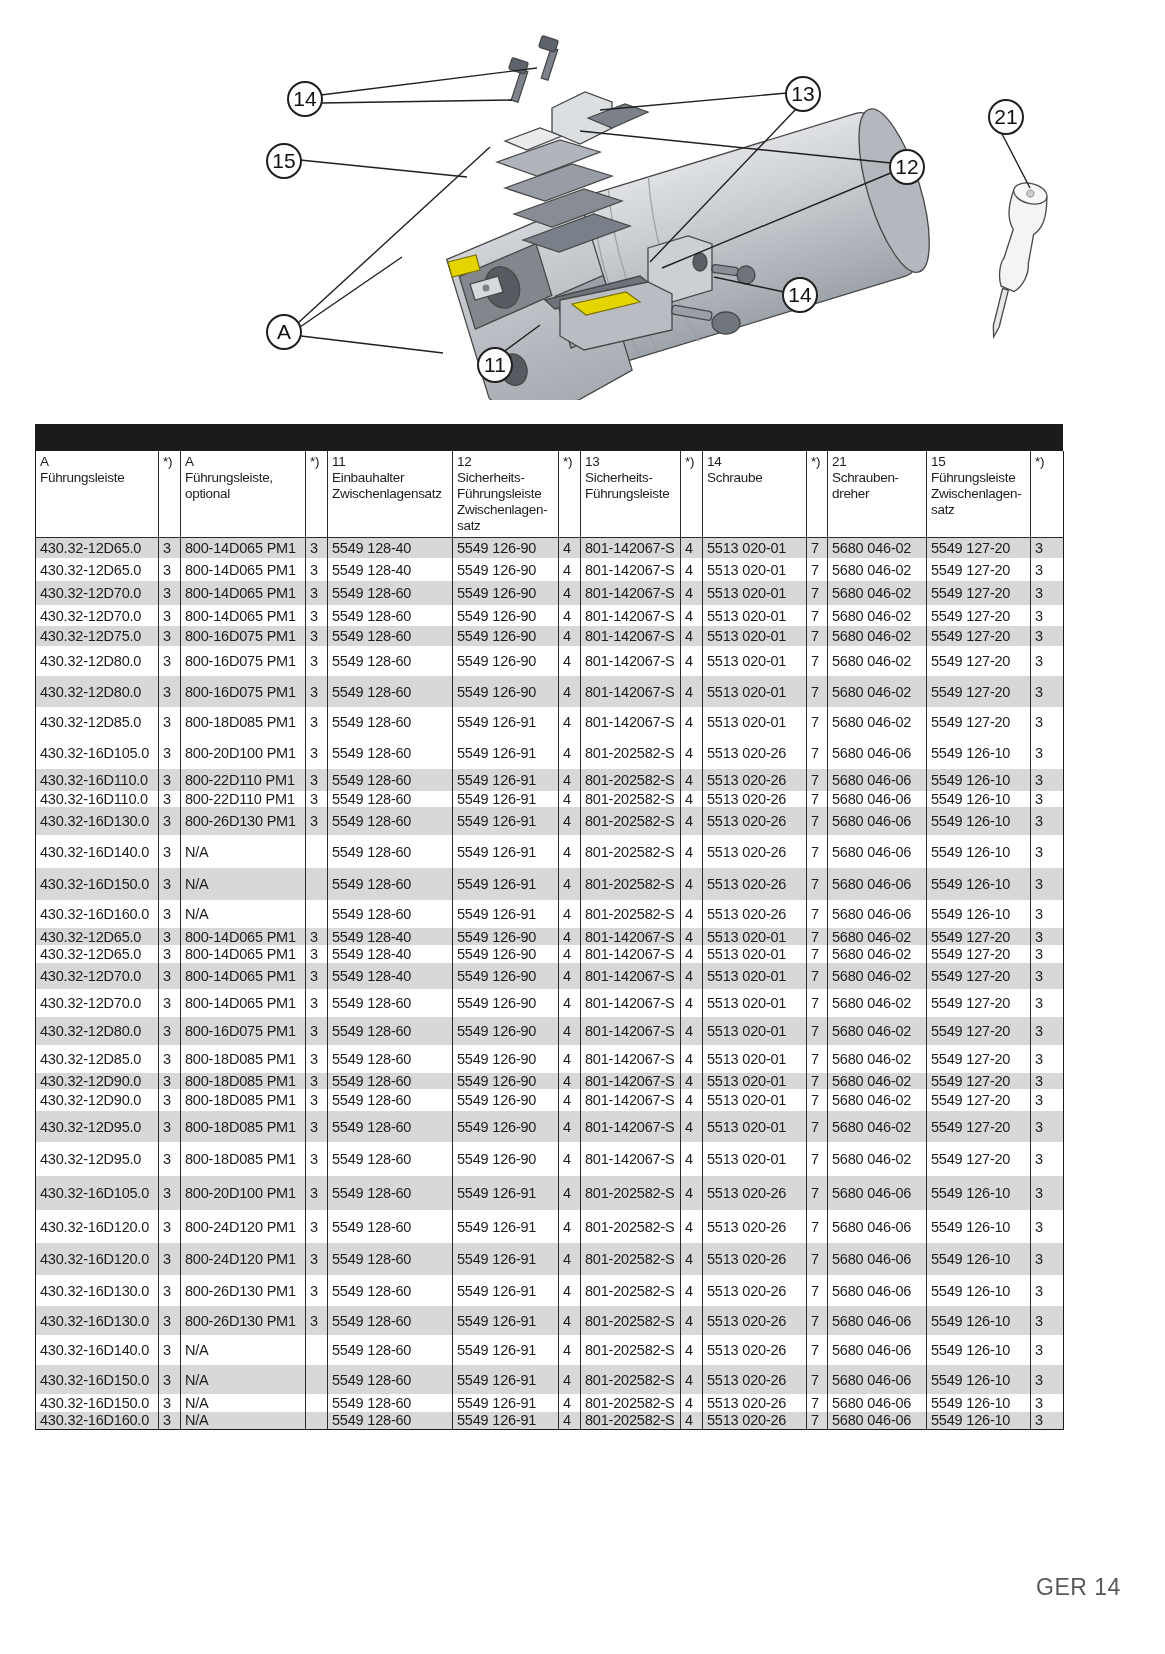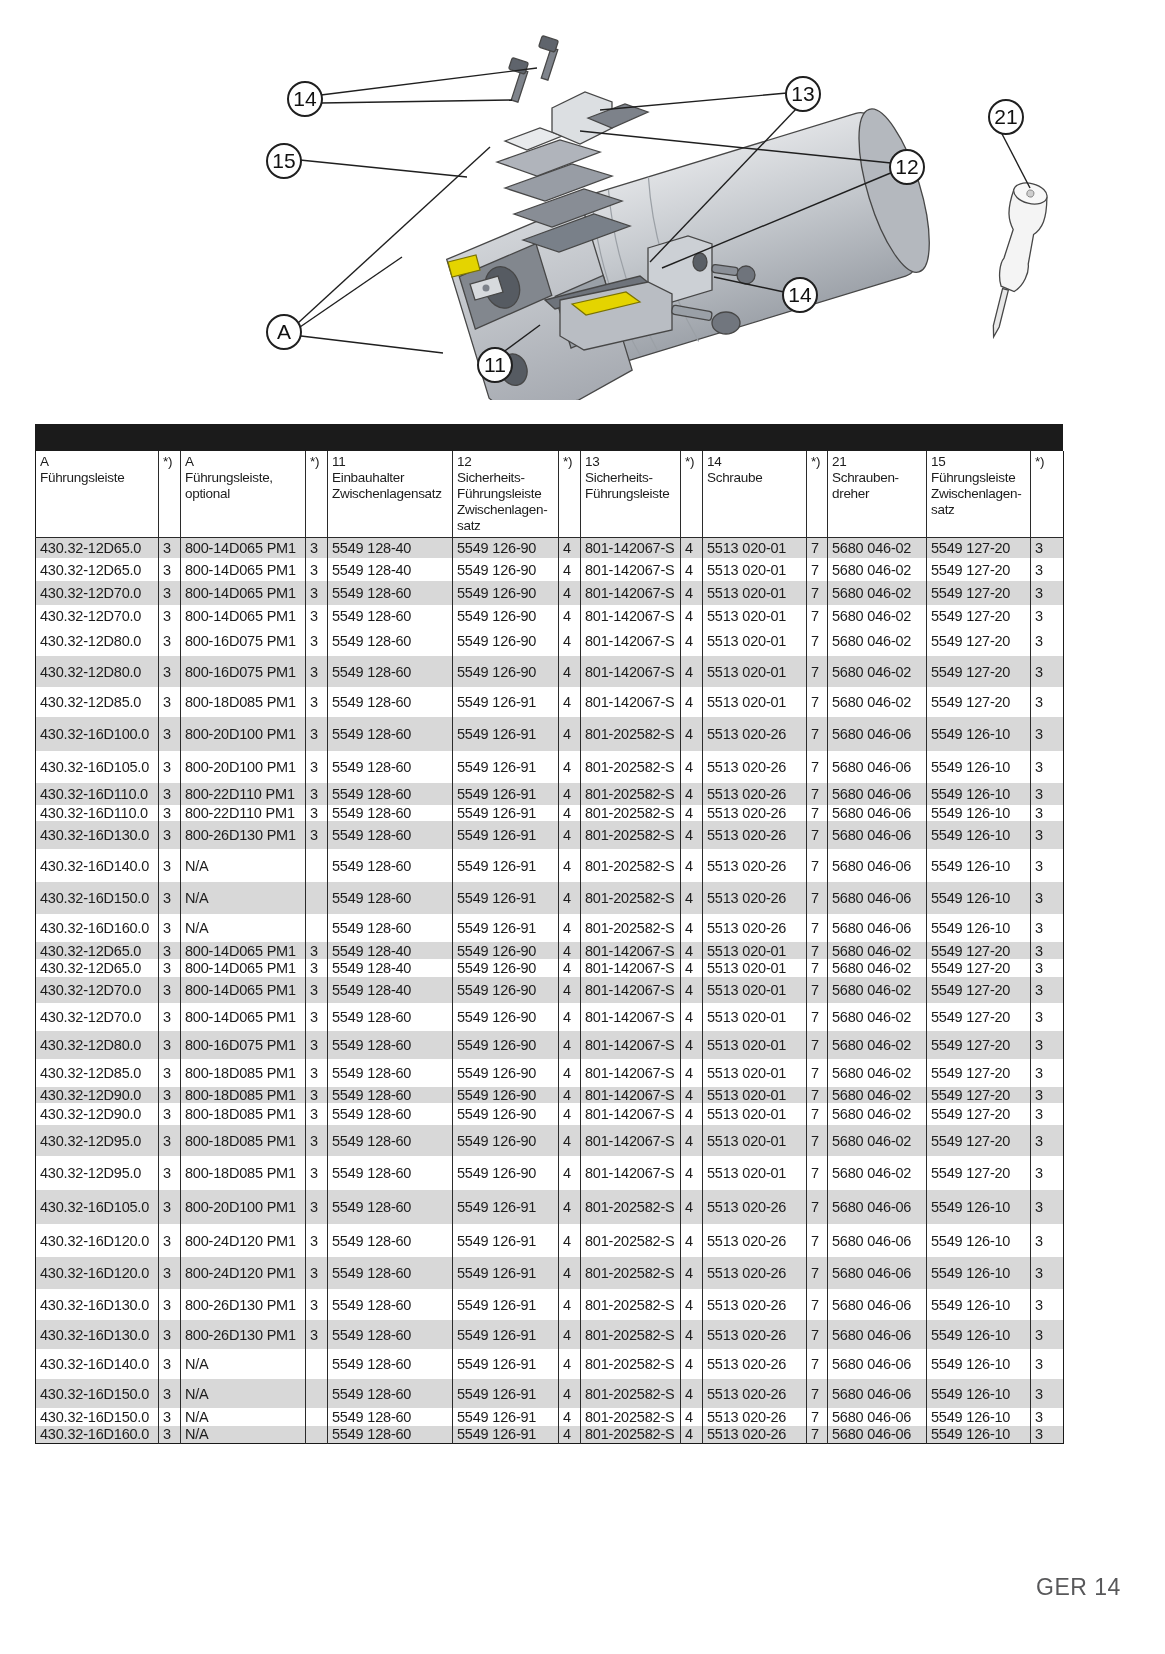--- a/index.html
+++ b/index.html
@@ -315,20 +315,36 @@
             <td>5549 126-90</td>
             <td>4</td>
             <td>801-142067-S</td>
             <td>4</td>
             <td>5513 020-01</td>
             <td>7</td>
             <td>5680 046-02</td>
             <td>5549 127-20</td>
             <td>3</td>
           </tr>
+          <tr class="shaded" style="height: 20px;">
+            <td>430.32-12D75.0</td>
+            <td>3</td>
+            <td>800-16D075 PM1</td>
+            <td>3</td>
+            <td>5549 128-60</td>
+            <td>5549 126-90</td>
+            <td>4</td>
+            <td>801-142067-S</td>
+            <td>4</td>
+            <td>5513 020-01</td>
+            <td>7</td>
+            <td>5680 046-02</td>
+            <td>5549 127-20</td>
+            <td>3</td>
+          </tr>
           <tr style="height: 30px;">
             <td>430.32-12D80.0</td>
             <td>3</td>
             <td>800-16D075 PM1</td>
             <td>3</td>
             <td>5549 128-60</td>
             <td>5549 126-90</td>
             <td>4</td>
             <td>801-142067-S</td>
             <td>4</td>
@@ -361,36 +377,20 @@
             <td>3</td>
             <td>5549 128-60</td>
             <td>5549 126-91</td>
             <td>4</td>
             <td>801-142067-S</td>
             <td>4</td>
             <td>5513 020-01</td>
             <td>7</td>
             <td>5680 046-02</td>
             <td>5549 127-20</td>
-            <td>3</td>
-          </tr>
-          <tr class="shaded" style="height: 34px;">
-            <td>430.32-16D100.0</td>
-            <td>3</td>
-            <td>800-20D100 PM1</td>
-            <td>3</td>
-            <td>5549 128-60</td>
-            <td>5549 126-91</td>
-            <td>4</td>
-            <td>801-202582-S</td>
-            <td>4</td>
-            <td>5513 020-26</td>
-            <td>7</td>
-            <td>5680 046-06</td>
-            <td>5549 126-10</td>
             <td>3</td>
           </tr>
           <tr style="height: 32px;">
             <td>430.32-16D105.0</td>
             <td>3</td>
             <td>800-20D100 PM1</td>
             <td>3</td>
             <td>5549 128-60</td>
             <td>5549 126-91</td>
             <td>4</td>

